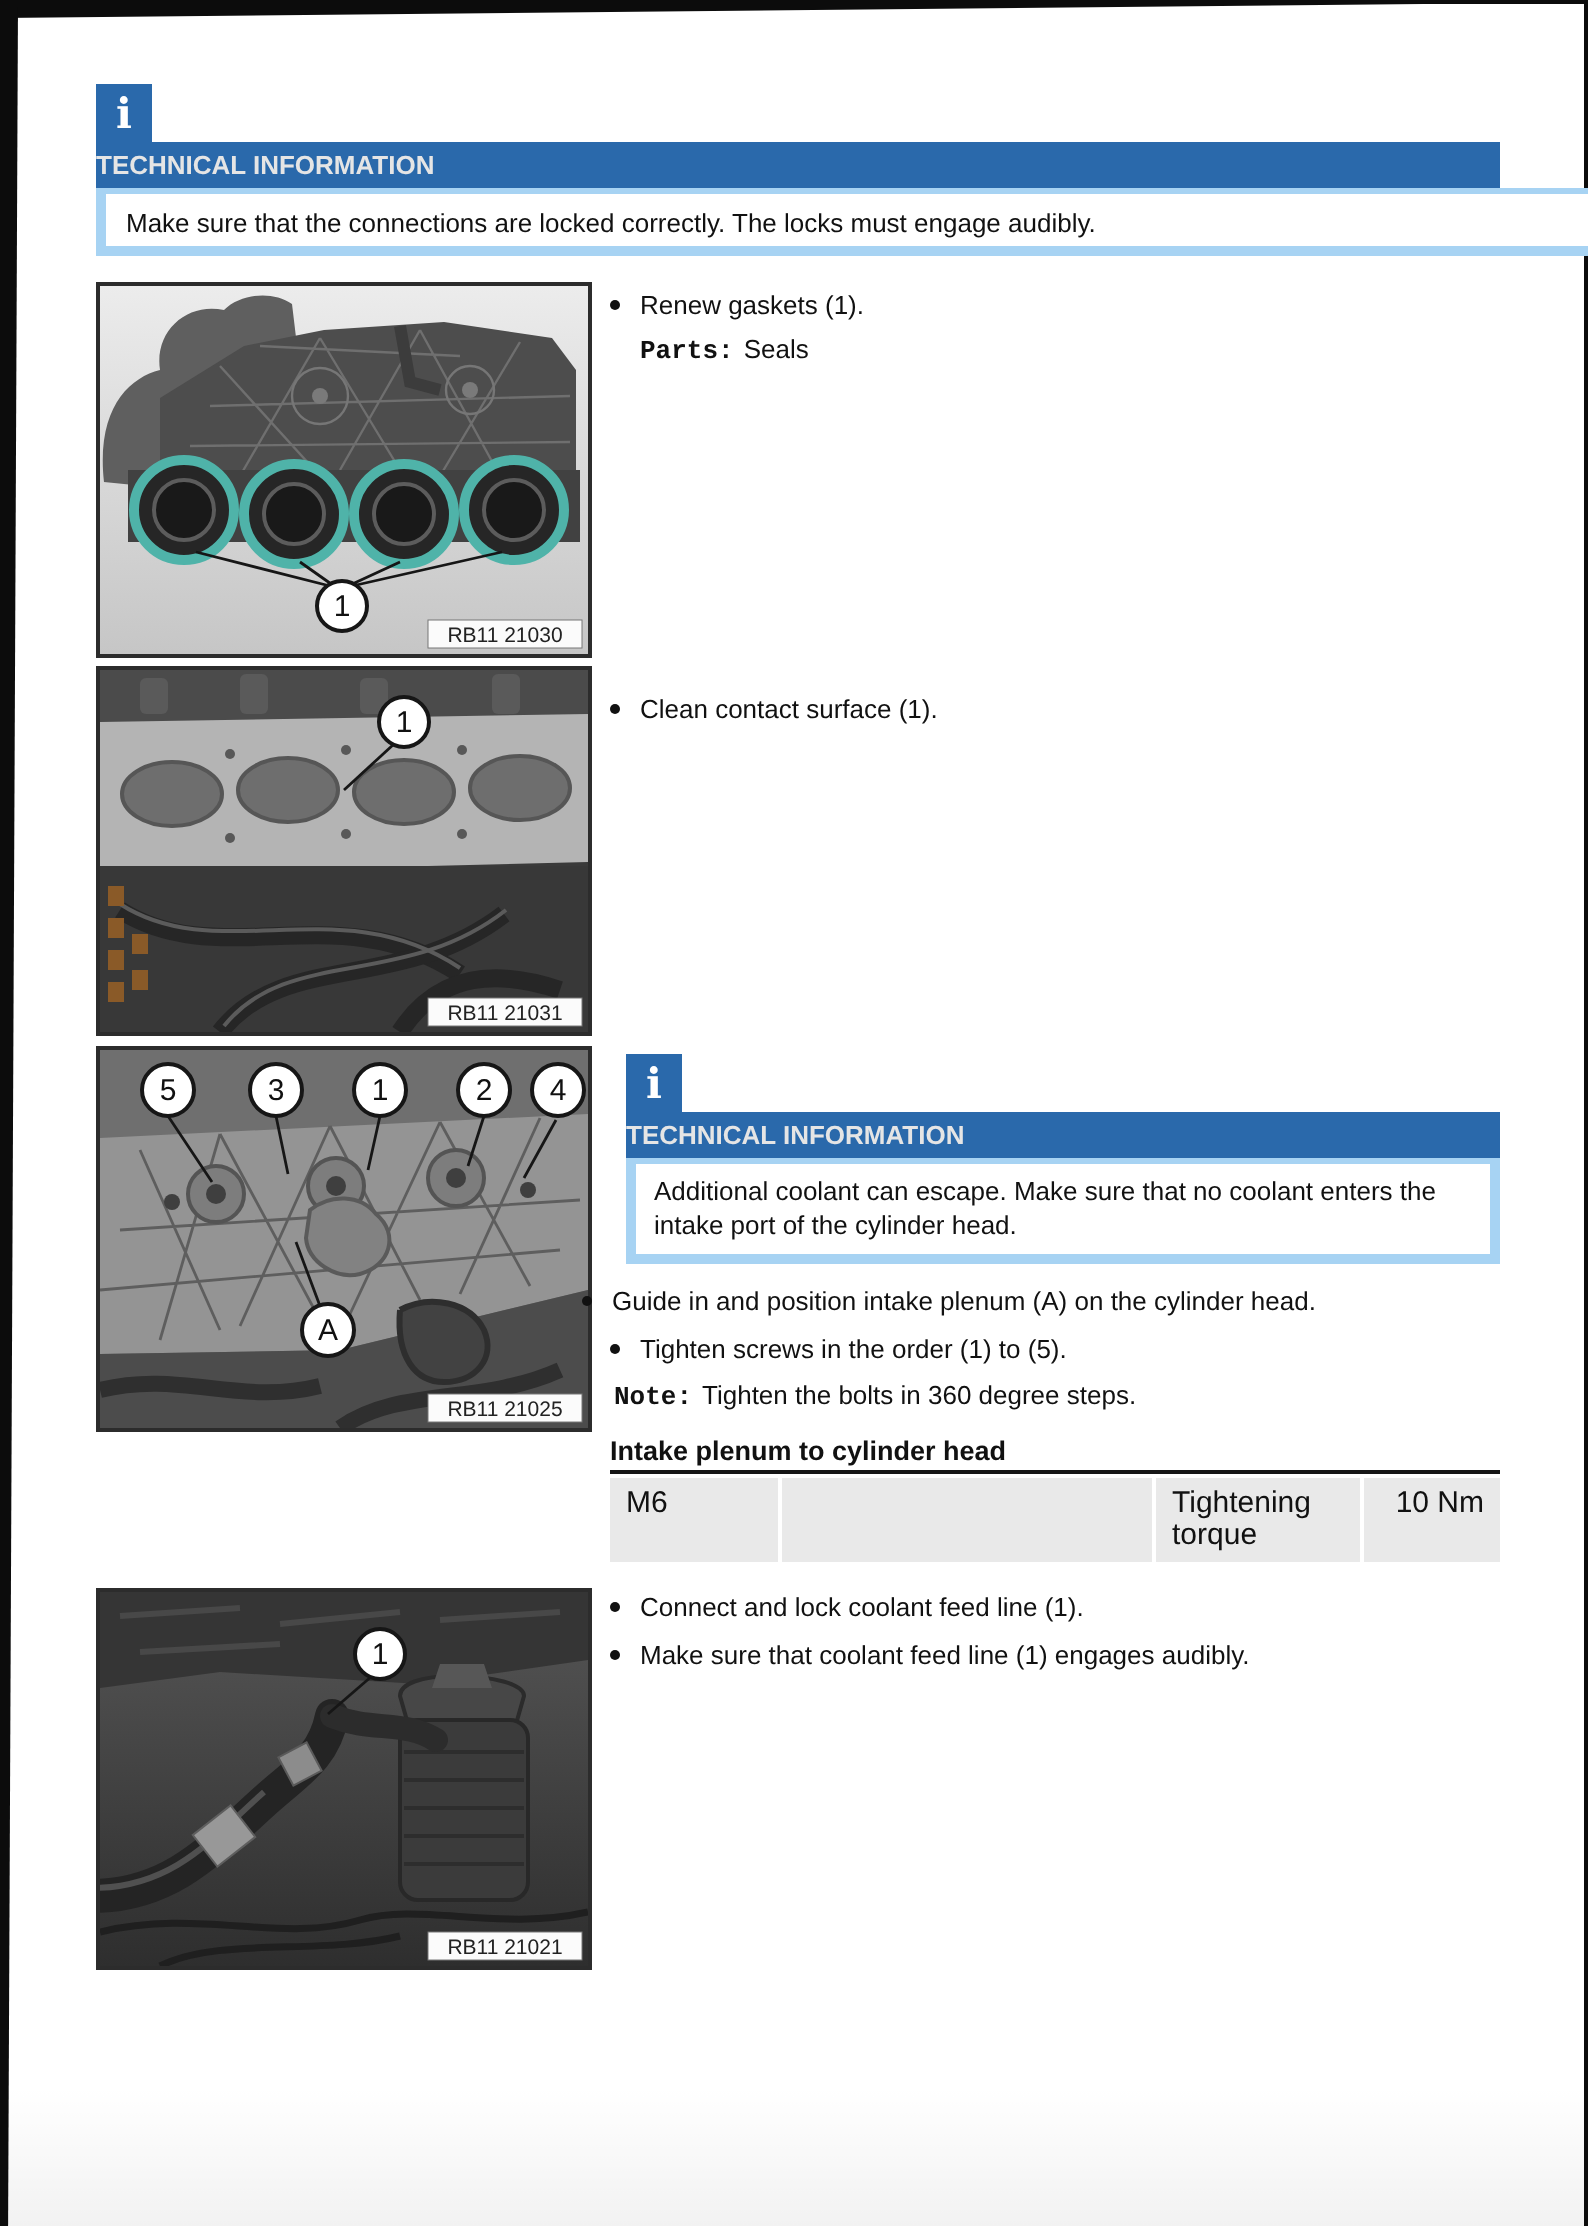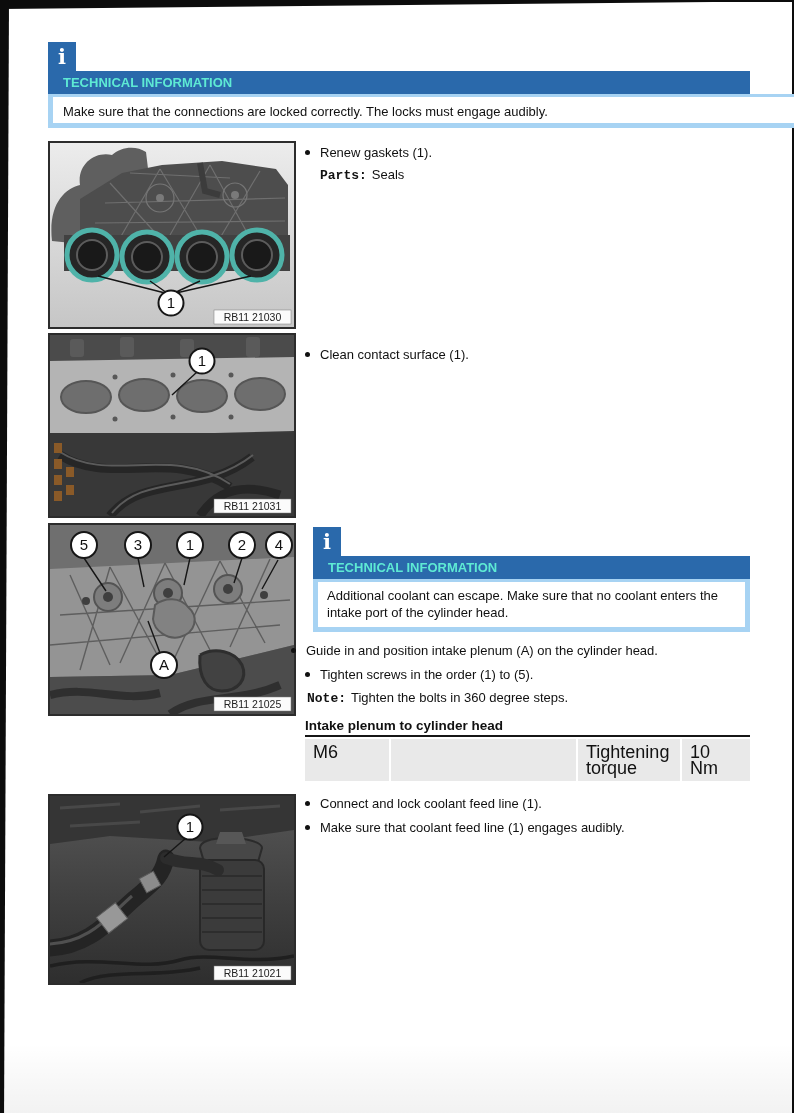--- a/index.html
+++ b/index.html
@@ -20,39 +20,39 @@
     clip-path:polygon(0 0,100% 0,100% 14%,0 100%);}
   .frame-left{position:absolute;top:0;left:0;width:9px;height:100%;background:#0c0c0c;
     clip-path:polygon(0 0,100% 0,45% 100%,0 100%);}
 
   .abs{position:absolute;}
 
   
   .info-icon{width:28px;height:29px;background:var(--blue);color:#fff;
     font-family:"DejaVu Serif",serif;font-weight:bold;font-size:21px;
     display:flex;align-items:center;justify-content:center;line-height:1;}
-  .info-bar{height:23px;background:var(--blue);color:#5eead4;font-weight:bold;
-    font-size:13px;display:flex;align-items:center;padding-left:15px;box-sizing:border-box;}
+  .info-bar{height:23px;background:var(--blue);color:#e5e5e5;font-weight:bold;
+    font-size:13px;display:flex;align-items:center;box-sizing:border-box;}
   .info-body{background:var(--lightblue);}
   .info-body .inner{position:absolute;left:5px;right:5px;top:3px;bottom:5px;background:#fff;
     font-size:13px;line-height:17px;padding:6px 10px;box-sizing:border-box;}
 
   
   .bullet-row{display:flex;gap:10px;font-size:13px;line-height:17px;width:445px;}
   .dot{width:5px;height:5px;border-radius:50%;background:#111;margin-top:6px;flex:none;}
   .plain-row{font-size:13px;line-height:17px;width:445px;}
   .b{font-weight:bold;margin-right:5px;font-family:Liberation Mono, monospace;}
 
   
   .tbl-title{font-size:13.5px;font-weight:bold;}
   .tbl-rule{height:2px;background:#161616;}
   .tbl-row{display:grid;grid-template-columns:84px 185px 102px 68px;column-gap:2px;height:38px;}
-  .tbl-row .cell{background:var(--tablegray);font-size:18px;line-height:16px;
+  .tbl-row .cell{background:var(--tablegray);font-size:15px;line-height:16px;
     padding:5px 8px;box-sizing:border-box;}
-  .tbl-row .cell.right{}
+  .tbl-row .cell.right{text-align:right;}
 
   
   .fig{border:2px solid #2c2c2c;background:#8a8a8a;}
   .fig svg{display:block;width:100%;height:100%;}
   .co{fill:#fff;stroke:#161616;stroke-width:2;}
   .co-num{font-family:"Liberation Sans",sans-serif;font-size:15px;fill:#111;text-anchor:middle;}
   .ptr{stroke:#161616;stroke-width:1.4;fill:none;}
   .figlabel-box{fill:#fbfbfb;stroke:#777;stroke-width:0.5;}
   .figlabel{font-family:"Liberation Sans",sans-serif;font-size:10.5px;fill:#222;text-anchor:middle;}
 </style>

